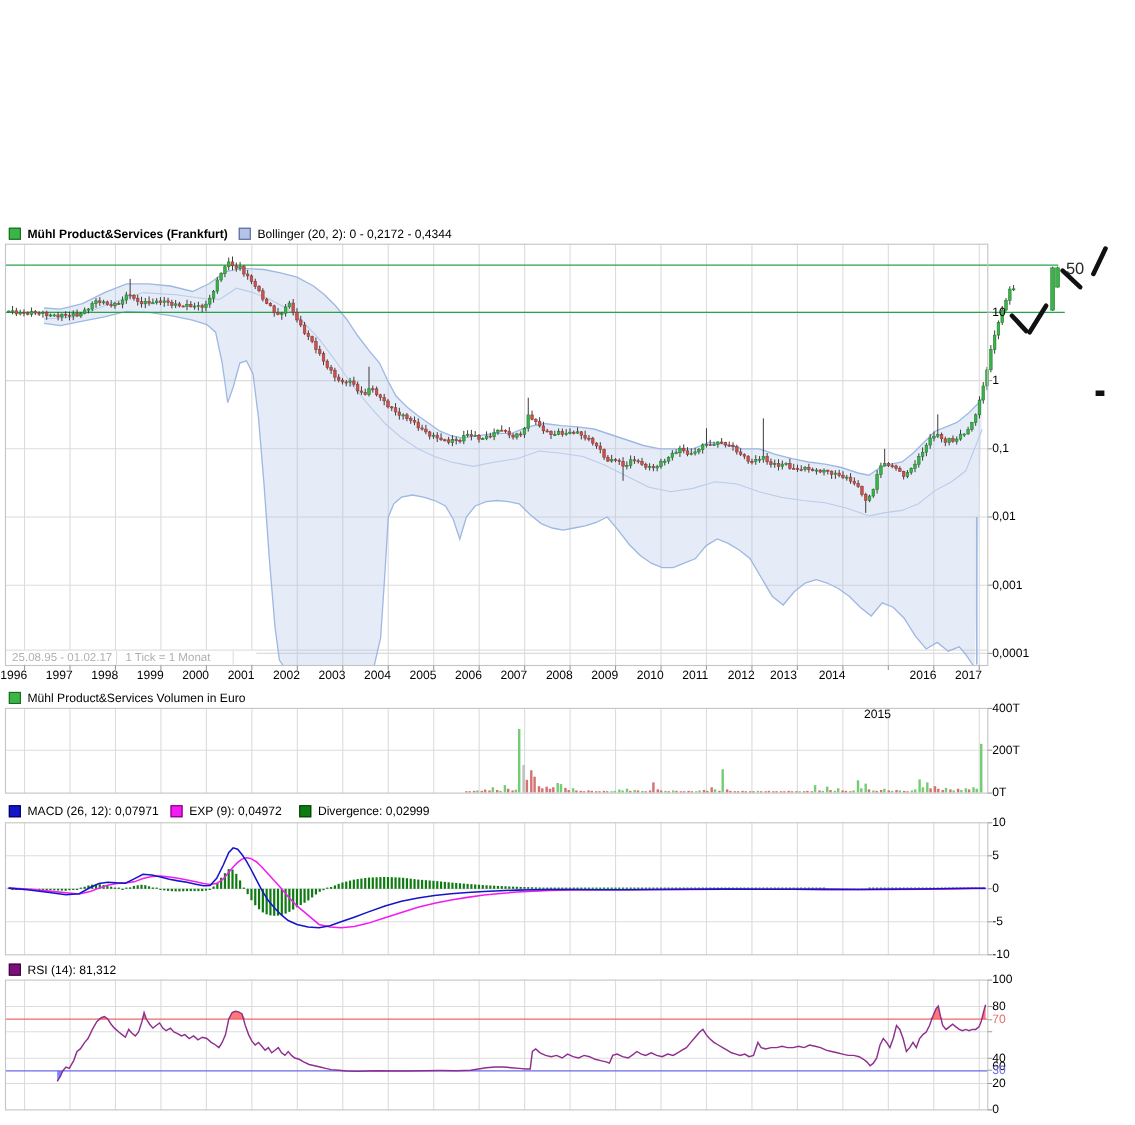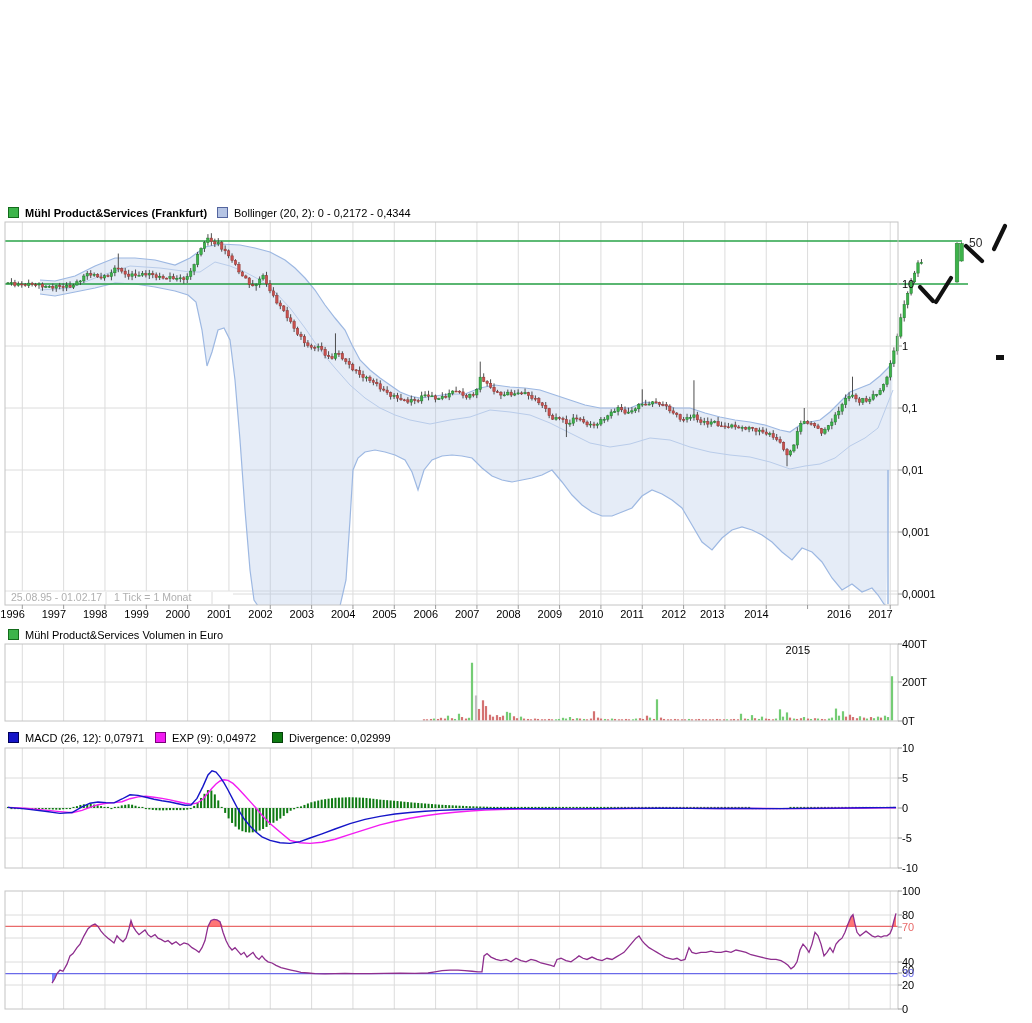--- a/index.html
+++ b/index.html
@@ -5,21 +5,21 @@
   html,body{margin:0;padding:0;background:#fff;}
   #stage{position:relative;width:1032px;height:1023px;background:#fff;overflow:hidden;
          font-family:"Liberation Sans",sans-serif;}
   svg{position:absolute;left:0;top:0;}
   .legend-row{position:absolute;display:flex;align-items:center;height:13px;font-size:11px;color:#000;white-space:nowrap;}
   .legend-item{position:absolute;display:flex;align-items:center;height:13px;}
   .swatch{width:9px;height:9px;border:1px solid #333;margin-right:6px;flex:0 0 auto;}
   .legend-label{font-size:11px;color:#000;}
   .ylab{position:absolute;font-size:11px;color:#000;height:12px;line-height:12px;}
   .xlab{position:absolute;font-size:11px;color:#000;width:44px;text-align:left;height:13px;line-height:13px;}
-  .anno-label{position:absolute;font-size:12px;color:#2b2b2b;}
+  .anno-label{position:absolute;font-size:15px;color:#2b2b2b;}
 </style>
 </head>
 <body>
 <div id="stage">
 
   <div class="legend-row" id="legend-price-row" style="top: 206px; left: 0px; right: 0px;">
     <div class="legend-item" style="left: 8px; font-weight: bold;">
       <span class="swatch" style="background: rgb(60, 180, 74); border-color: rgb(19, 107, 27);"></span>
       <span class="legend-label">Mühl Product&amp;Services (Frankfurt)</span>
     </div>
@@ -44,20 +44,26 @@
     <div class="legend-item" style="left: 155px;">
       <span class="swatch" style="background: rgb(242, 28, 242); border-color: rgb(122, 0, 122);"></span>
       <span class="legend-label">EXP (9): 0,04972</span>
     </div>
     <div class="legend-item" style="left: 272px;">
       <span class="swatch" style="background: rgb(14, 122, 18); border-color: rgb(4, 64, 10);"></span>
       <span class="legend-label">Divergence: 0,02999</span>
     </div>
   </div>
 
+  <div class="legend-row" id="legend-rsi-row" style="top: 875px; left: 0px; right: 0px;">
+    <div class="legend-item" style="left: 8px;">
+      <span class="swatch" style="background: rgb(123, 17, 120); border-color: rgb(61, 0, 61);"></span>
+      <span class="legend-label">RSI (14): 81,312</span>
+    </div>
+  </div>
 
   <svg id="chart-svg" width="1032" height="1023" viewBox="0 0 1032 1023">
       <g>
         <line x1="22.3" y1="222" x2="22.3" y2="605" stroke="#dcdcdc" stroke-width="1"></line>
         <line x1="63.629999999999995" y1="222" x2="63.629999999999995" y2="605" stroke="#dcdcdc" stroke-width="1"></line>
         <line x1="104.96" y1="222" x2="104.96" y2="605" stroke="#dcdcdc" stroke-width="1"></line>
         <line x1="146.29" y1="222" x2="146.29" y2="605" stroke="#dcdcdc" stroke-width="1"></line>
         <line x1="187.62" y1="222" x2="187.62" y2="605" stroke="#dcdcdc" stroke-width="1"></line>
         <line x1="228.95" y1="222" x2="228.95" y2="605" stroke="#dcdcdc" stroke-width="1"></line>
         <line x1="270.28" y1="222" x2="270.28" y2="605" stroke="#dcdcdc" stroke-width="1"></line>

